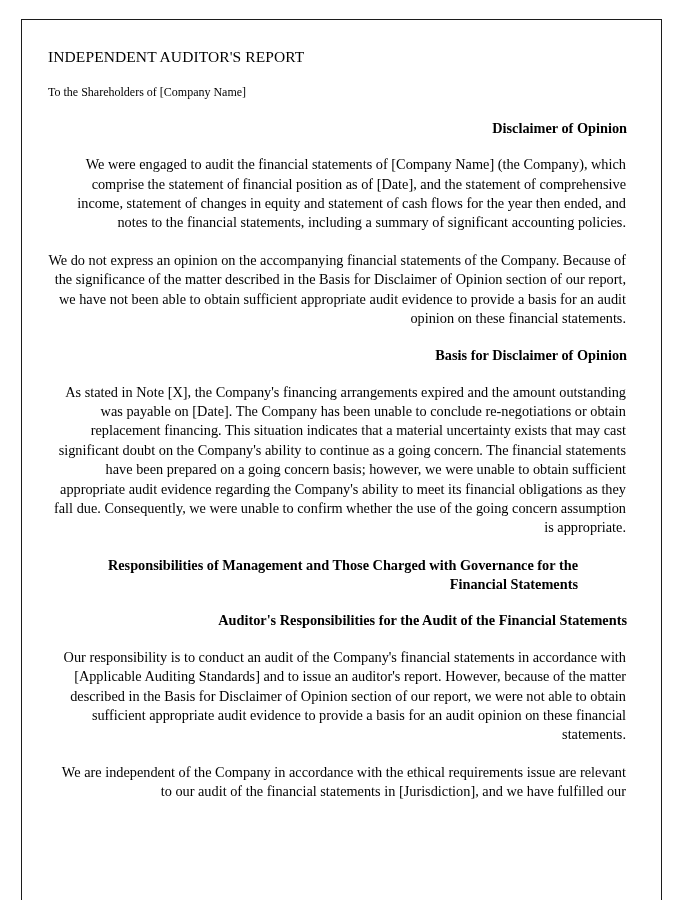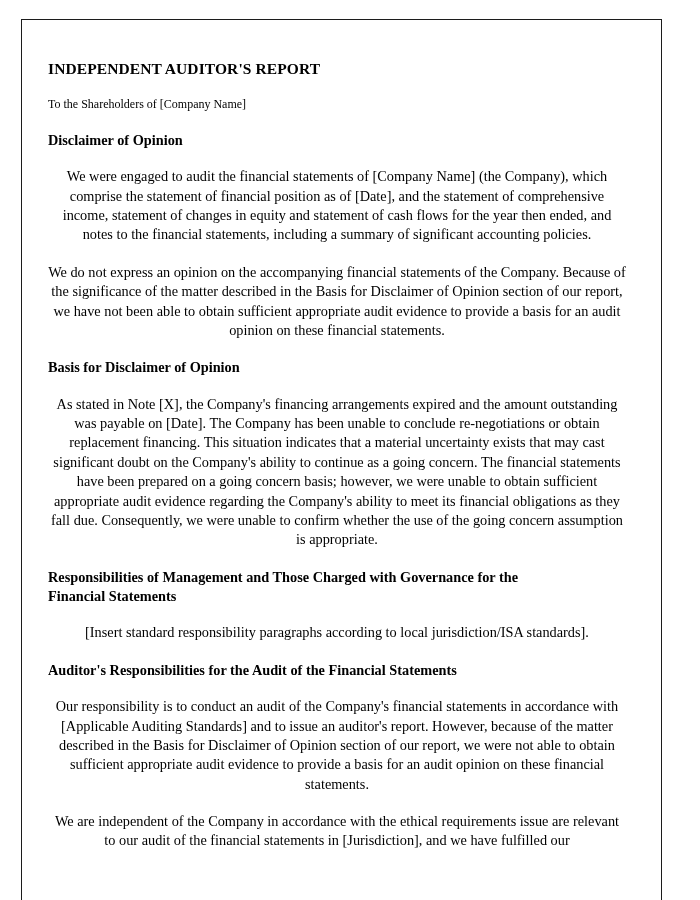--- a/index.html
+++ b/index.html
@@ -30,47 +30,48 @@
     border-bottom: none;
     overflow: hidden;
   }
 
   .page-inner {
     padding: 27px 34px 0 26px;
   }
 
   .doc-title {
     font-size: 15.5px;
-    font-weight: bold;
+    font-weight: normal;
     letter-spacing: 0.1px;
-    margin: 12px 0 19px 0;
+    margin: 0 0 19px 0;
     line-height: 1.25;
   }
 
   .addressee {
     font-size: 12px;
     margin: 0 0 18px 0;
     line-height: 1.3;
   }
 
   .section-heading {
     font-size: 14.3px;
     font-weight: bold;
     margin: 0 0 17px 0;
     line-height: 1.36;
+    text-align: right;
   }
 
   .section-heading.two-line {
     max-width: 530px;
   }
 
   .body-para {
     font-size: 14.3px;
     line-height: 1.355;
-    text-align: center;
+    text-align: right;
     margin: 17px 0 18px 0;
     max-width: 578px;
   }
 
   .body-para:last-child {
     margin-bottom: 0;
   }
 </style>
 </head>
 <body>
@@ -83,20 +84,19 @@
     <p class="addressee">To the Shareholders of [Company Name]</p>
 
     <h2 class="section-heading">Disclaimer of Opinion</h2>
     <p class="body-para">We were engaged to audit the financial statements of [Company Name] (the Company), which comprise the statement of financial position as of [Date], and the statement of comprehensive income, statement of changes in equity and statement of cash flows for the year then ended, and notes to the financial statements, including a summary of significant accounting policies.</p>
     <p class="body-para">We do not express an opinion on the accompanying financial statements of the Company. Because of the significance of the matter described in the Basis for Disclaimer of Opinion section of our report, we have not been able to obtain sufficient appropriate audit evidence to provide a basis for an audit opinion on these financial statements.</p>
 
     <h2 class="section-heading">Basis for Disclaimer of Opinion</h2>
     <p class="body-para">As stated in Note [X], the Company's financing arrangements expired and the amount outstanding was payable on [Date]. The Company has been unable to conclude re-negotiations or obtain replacement financing. This situation indicates that a material uncertainty exists that may cast significant doubt on the Company's ability to continue as a going concern. The financial statements have been prepared on a going concern basis; however, we were unable to obtain sufficient appropriate audit evidence regarding the Company's ability to meet its financial obligations as they fall due. Consequently, we were unable to confirm whether the use of the going concern assumption is appropriate.</p>
 
     <h2 class="section-heading two-line">Responsibilities of Management and Those Charged with Governance for the Financial Statements</h2>
-    <p class="body-para">[Insert standard responsibility paragraphs according to local jurisdiction/ISA standards].</p>
 
     <h2 class="section-heading">Auditor's Responsibilities for the Audit of the Financial Statements</h2>
     <p class="body-para">Our responsibility is to conduct an audit of the Company's financial statements in accordance with [Applicable Auditing Standards] and to issue an auditor's report. However, because of the matter described in the Basis for Disclaimer of Opinion section of our report, we were not able to obtain sufficient appropriate audit evidence to provide a basis for an audit opinion on these financial statements.</p>
     <p class="body-para">We are independent of the Company in accordance with the ethical requirements issue are relevant to our audit of the financial statements in [Jurisdiction], and we have fulfilled our</p>
 
   </div>
 </div>
 
 </body></html>

